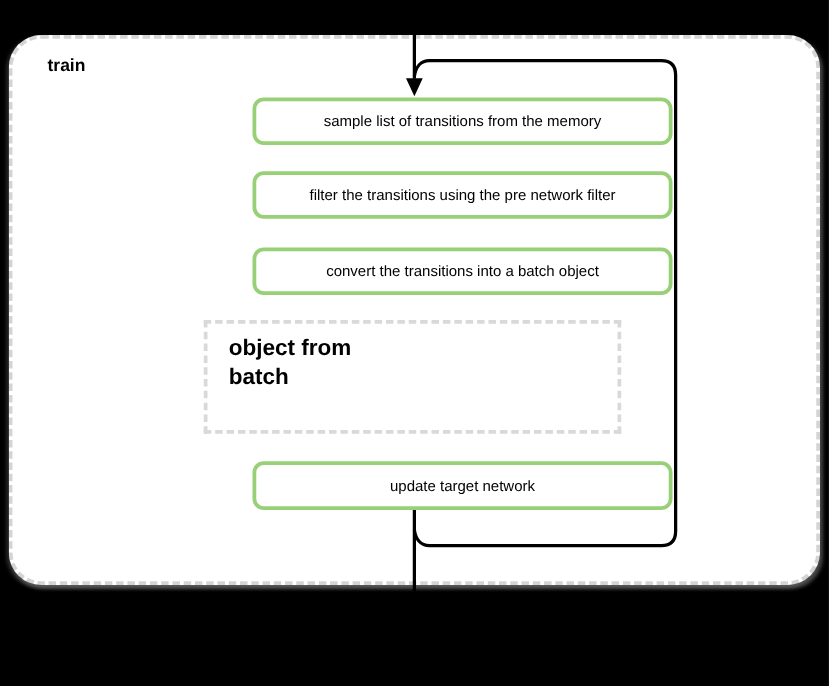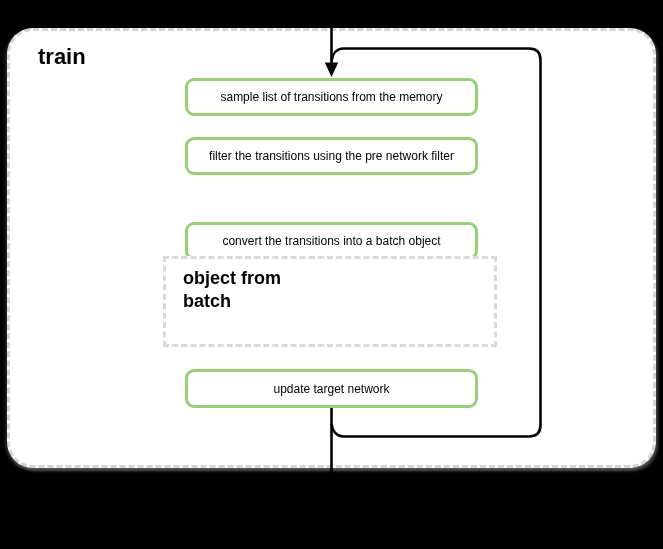--- a/index.html
+++ b/index.html
@@ -31,21 +31,21 @@
     box-sizing:border-box;
     background:var(--container-fill);
     border:3px dashed var(--container-dash);
     border-radius:26px;
     box-shadow:2px 3px 3px rgba(150,150,150,0.45), -2px 2px 3px rgba(150,150,150,0.25);
     z-index:1;
   }
   .container-title{
     position:absolute;
     left:38px;top:44px;
-    font-size:22px;
+    font-size:14px;
     font-weight:bold;
     z-index:4;
   }
   svg.connectors{
     position:absolute;left:0;top:0;
     width:663px;height:549px;
     z-index:2;
     pointer-events:none;
   }
   svg.connectors .stroke{
@@ -53,36 +53,36 @@
     stroke-width:2.6;
     fill:none;
     stroke-linecap:butt;
   }
   svg.connectors .fill{
     fill:var(--connector);
     stroke:none;
   }
   .node{
     position:absolute;
-    left:185px;
-    width:293px;height:38px;
+    left:202px;
+    width:336px;height:38px;
     box-sizing:border-box;
     background:var(--node-fill);
     border:3px solid var(--node-border);
     border-radius:9px;
     display:flex;
     align-items:center;
     justify-content:center;
     text-align:center;
     font-size:12px;
     z-index:3;
   }
   .node.step-1{top:78px;}
   .node.step-2{top:137px;}
-  .node.step-3{top:198px;margin-top:24px;}
+  .node.step-3{top:198px;}
   .node.step-4{top:369px;height:39px;}
   .group{
     position:absolute;
     left:163px;top:256px;
     width:334px;height:91px;
     box-sizing:border-box;
     background:var(--node-fill);
     border:3px dashed var(--group-dash);
     z-index:3;
   }

